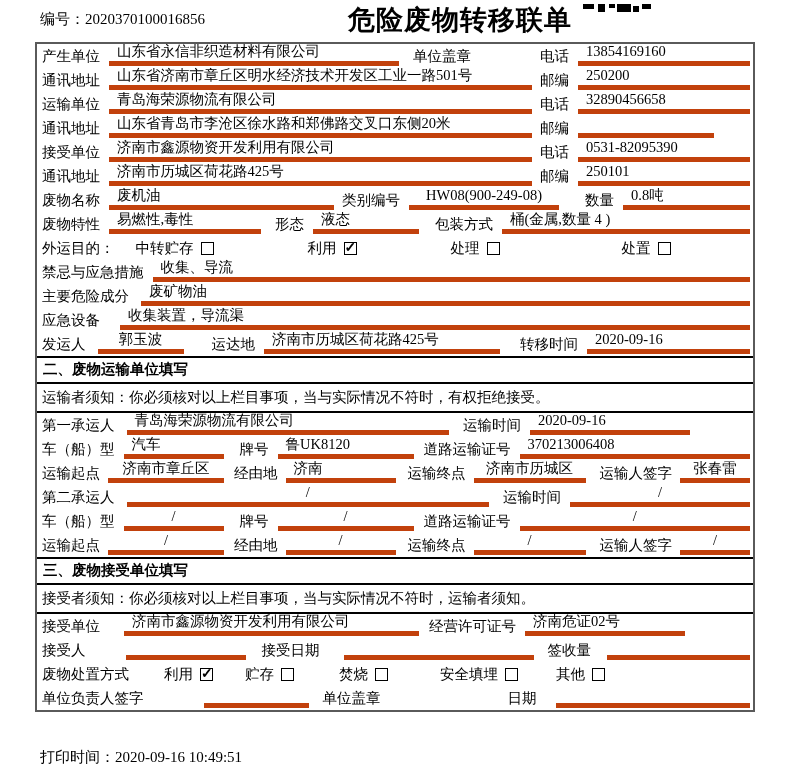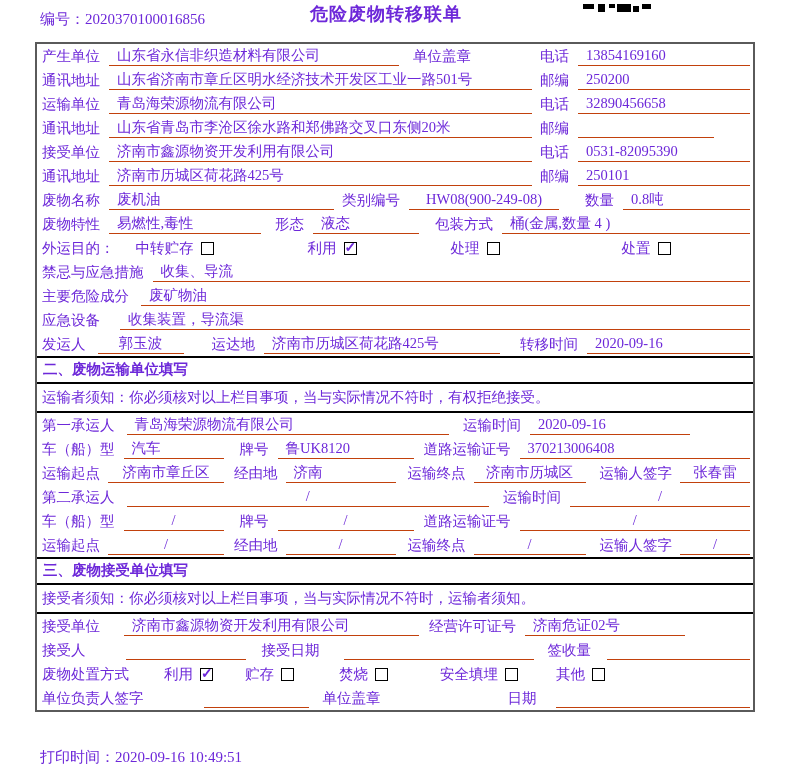--- a/index.html
+++ b/index.html
@@ -1,38 +1,38 @@
 <!DOCTYPE html>
 <html><head>
 <meta charset="utf-8">
 <style>
   html,body { margin:0; padding:0; background:#fff; }
   .page {
     position:relative; width:796px; height:768px; background:#ffffff;
-    font-family:"Liberation Serif","DejaVu Serif",serif; color:#6d28d9; overflow:hidden;
+    font-family:"Liberation Serif","DejaVu Serif",serif; color:#000000; overflow:hidden;
   }
   .serial { position:absolute; left:40px; top:10px; font-size:15px; white-space:nowrap; }
-  .title  { position:absolute; left:310px; top:2px; font-size:18px; font-weight:bold;
+  .title  { position:absolute; left:348px; top:2px; font-size:27px; font-weight:bold;
             font-family:"Liberation Sans","DejaVu Sans",sans-serif; letter-spacing:1px; white-space:nowrap; }
   .qr     { position:absolute; left:583px; top:0; width:68px; height:10px; }
 
   .form { position:absolute; left:35px; top:42px; width:720px; border:2px solid #5a5a5a;
           box-sizing:border-box; background:#fff; }
 
   .sec-h { height:24px; line-height:23px; font-weight:bold; font-size:14.5px; padding-left:6px;
            font-family:"Liberation Sans","DejaVu Sans",sans-serif; border-bottom:2px solid #000; }
   .sec-h.bt { border-top:2px solid #000; }
 
   .row { display:flex; align-items:flex-end; height:24px; padding:0 3px 2px 5px;
          font-size:14.5px; box-sizing:border-box; }
   .notice { display:flex; align-items:center; height:29px; padding-left:5px; font-size:14.5px;
             border-bottom:2px solid #000; box-sizing:border-box; }
 
   .lbl { white-space:nowrap; margin-right:9px; line-height:19px; }
-  .field { border-bottom:1px solid #c2410c; padding:0 4px 0 8px; white-space:nowrap;
+  .field { border-bottom:5px solid #c2410c; padding:0 4px 0 8px; white-space:nowrap;
            overflow:hidden; line-height:19px; min-height:19px; box-sizing:border-box; }
   .field.fx { flex:1 1 auto; }
   .field.c { text-align:center; padding:0 2px; }
   .rz { display:flex; align-items:flex-end; width:210px; margin-left:auto; flex:0 0 210px; }
 
   .cbi { display:flex; align-items:center; white-space:nowrap; line-height:19px; }
   .cb { display:inline-block; width:13px; height:13px; border:1.5px solid #000; margin-left:7px;
         position:relative; box-sizing:border-box; }
   .cb.checked::after { content:"✓"; position:absolute; left:0px; top:-5px; font-size:14px; font-weight:bold; }
 

